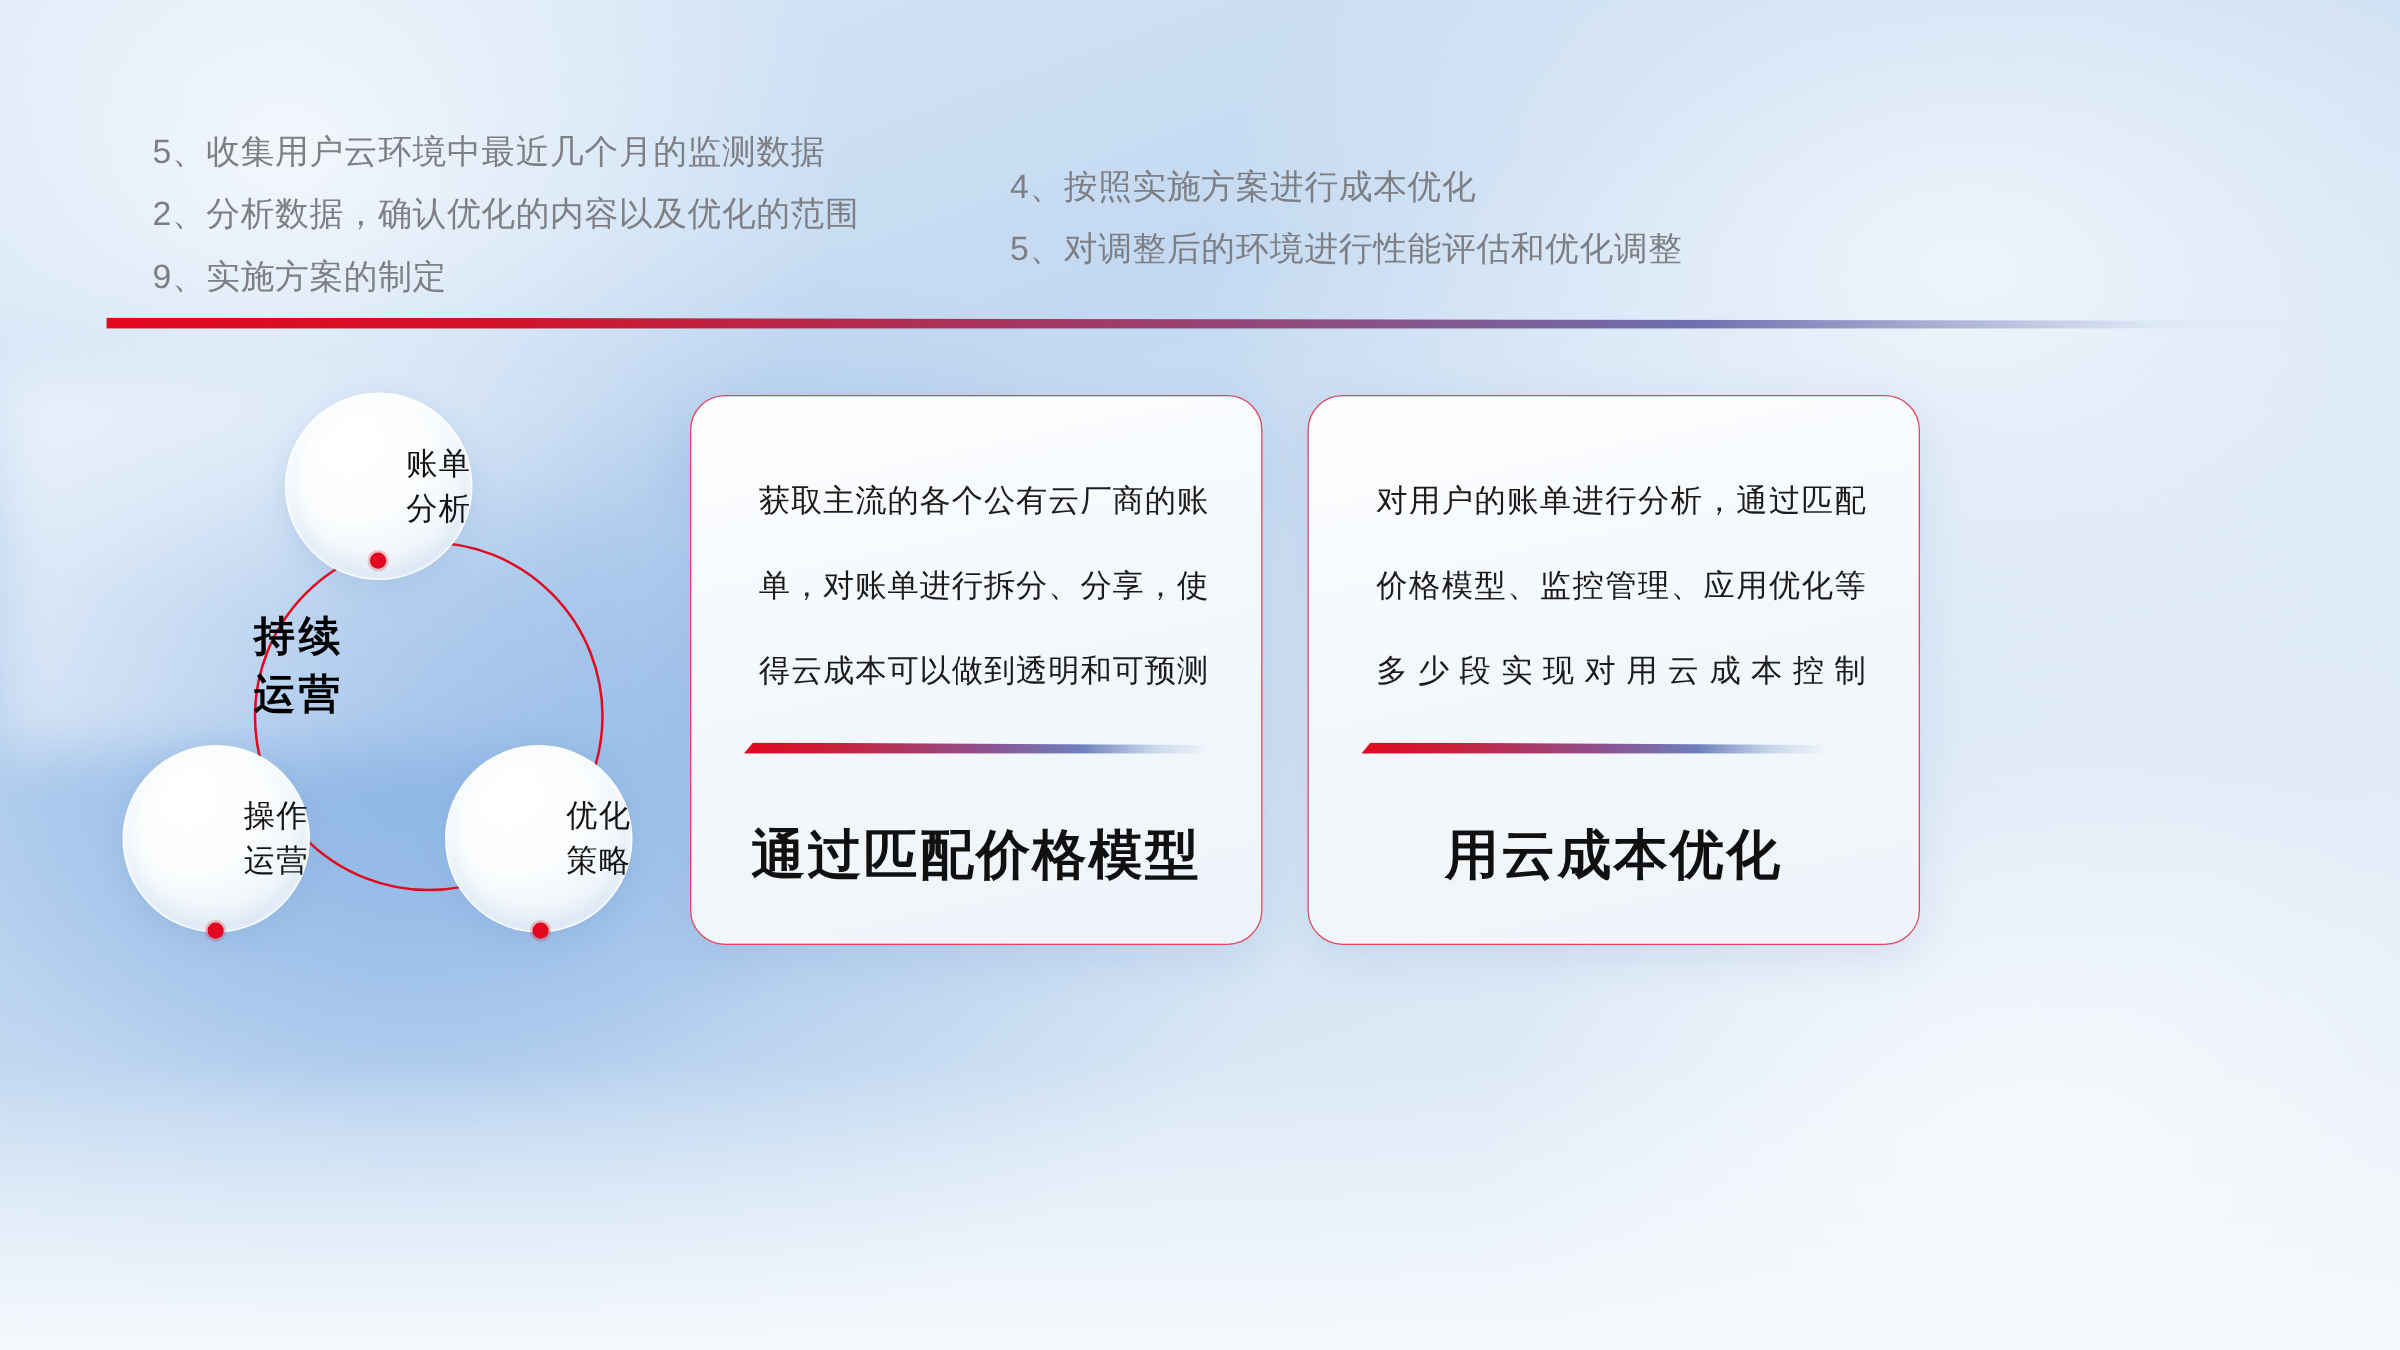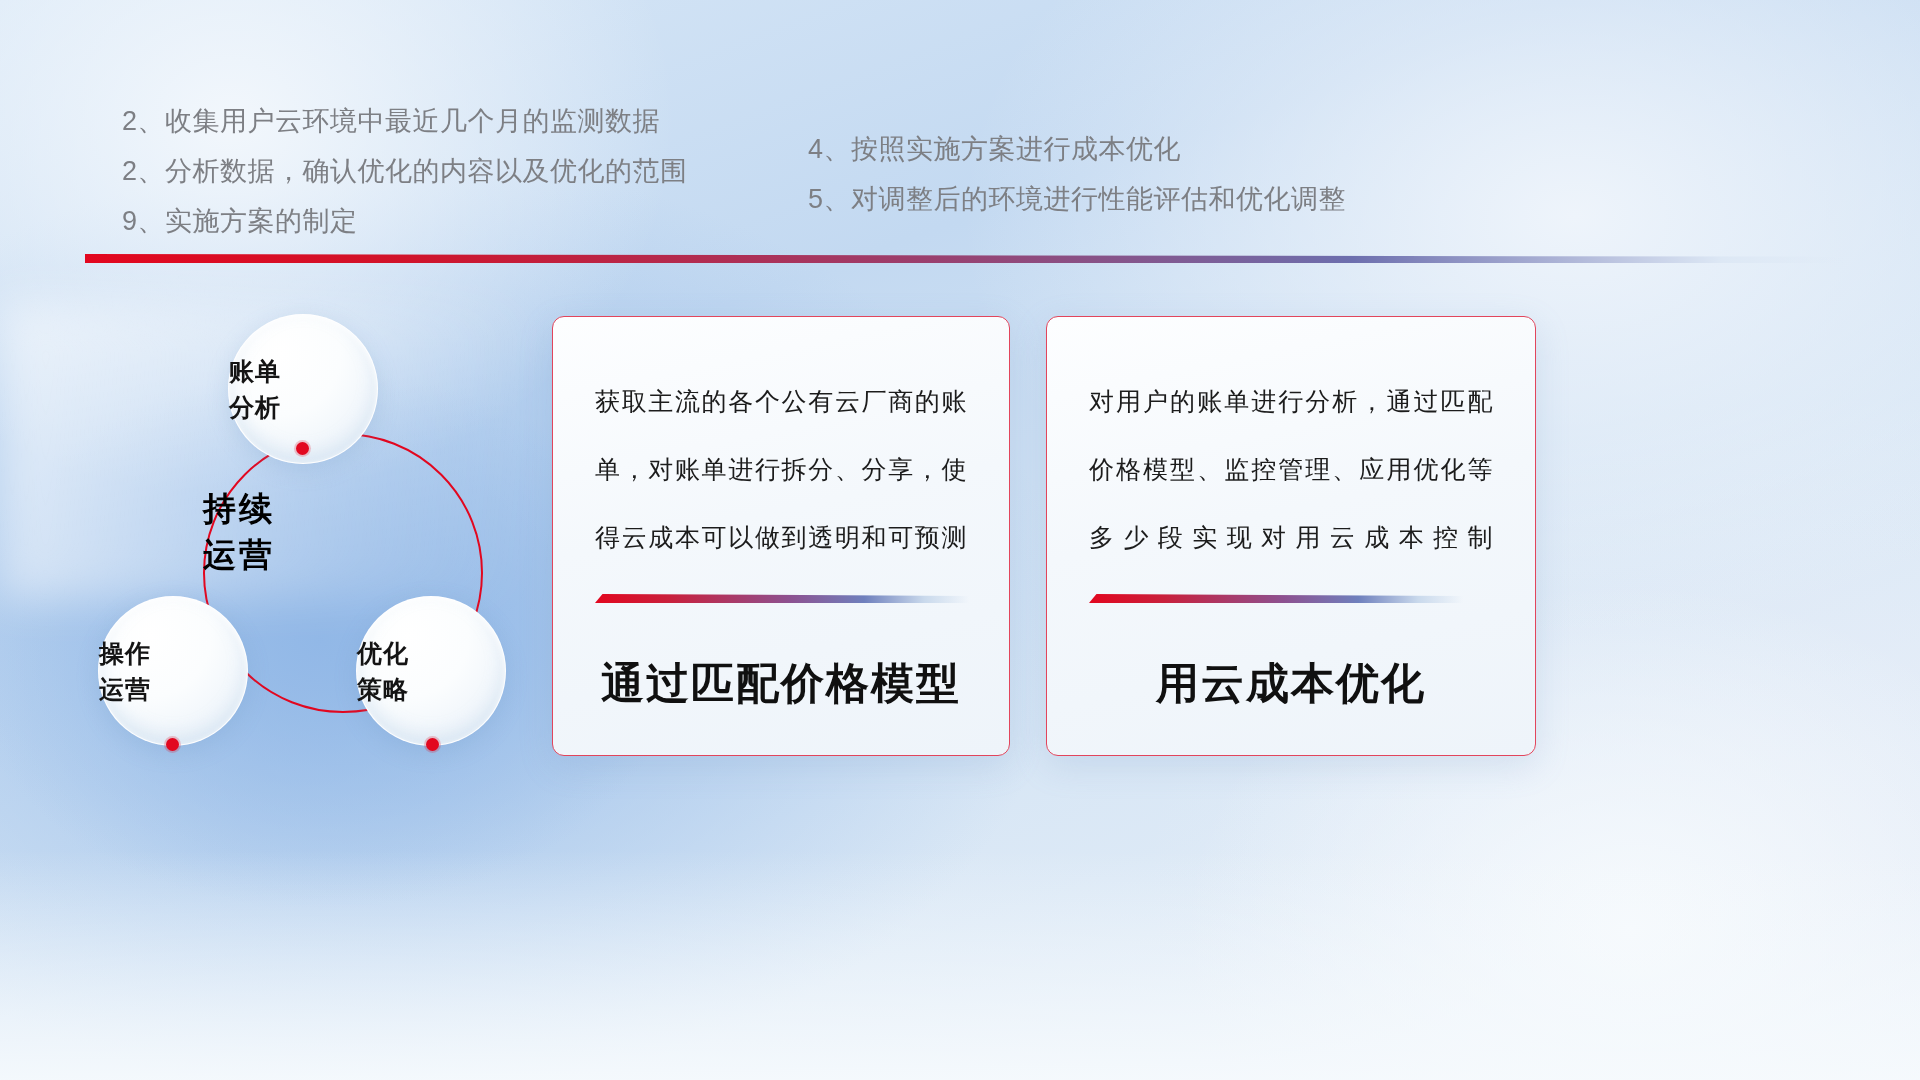--- a/index.html
+++ b/index.html
@@ -77,25 +77,25 @@
   .bubble{
     position:absolute;
     border-radius:50%;
     background:
       radial-gradient(circle at 34% 26%, #ffffff 0%, #fbfdfe 42%, #e5eef8 100%);
     box-shadow:
       inset 0 2px 6px rgba(255,255,255,.95),
       inset 0 -8px 18px rgba(176,202,230,.35),
       0 6px 22px rgba(110,150,195,.22);
     border:1.5px solid rgba(255,255,255,.9);
-    display:flex; align-items:center; justify-content:flex-start;
+    display:flex; align-items:center; justify-content:flex-end;
     text-align:center;
     color:#141414;
     font-size:25px;
-    font-weight:700;
+    font-weight:400;
     line-height:36px;
     letter-spacing:1px;
   }
   .bubble-top{ left:140px; top:18px;  width:150px; height:150px; }
   .bubble-bl { left:10px;  top:300px; width:150px; height:150px; }
   .bubble-br { left:268px; top:300px; width:150px; height:150px; }
 
   .dot{
     position:absolute; width:13px; height:13px; border-radius:50%;
     background:#e2071f;
@@ -113,24 +113,24 @@
     font-weight:800;
     line-height:46px;
     letter-spacing:3px;
   }
 
   
   .card{
     position:absolute;
     top:316px; height:440px;
     border:1.8px solid #e2455c;
-    border-radius:12px;
+    border-radius:28px;
     background:linear-gradient(168deg,#fdfeff 0%,#f4f8fc 45%,#eef4fa 100%);
     box-shadow:0 10px 34px rgba(120,155,200,.20);
-    padding:50px 42px 0 42px;
+    padding:50px 42px 0 54px;
   }
   .card-1{ left:552px; width:458px; }
   .card-2{ left:1046px; width:490px; }
 
   .card-body{
     color:#1c1c1c;
     font-size:25px;
     line-height:68px;
     letter-spacing:.5px;
     text-align:justify;
@@ -155,21 +155,21 @@
 <body>
 
 <div class="bg-base"></div>
 <div class="bg-glow-tl"></div>
 <div class="bg-blue-blob"></div>
 <div class="bg-streak"></div>
 <div class="bg-glow-br"></div>
 <div class="bg-fade-bottom"></div>
 
 <div class="list list-left">
-  <span class="list-item">2、收集用户云环境中最近几个月的监测数据</span>
+  <span class="list-item">5、收集用户云环境中最近几个月的监测数据</span>
   <span class="list-item">2、分析数据，确认优化的内容以及优化的范围</span>
   <span class="list-item">9、实施方案的制定</span>
 </div>
 
 <div class="list list-right">
   <span class="list-item">4、按照实施方案进行成本优化</span>
   <span class="list-item">5、对调整后的环境进行性能评估和优化调整</span>
 </div>
 
 <div class="header-rule"></div>

